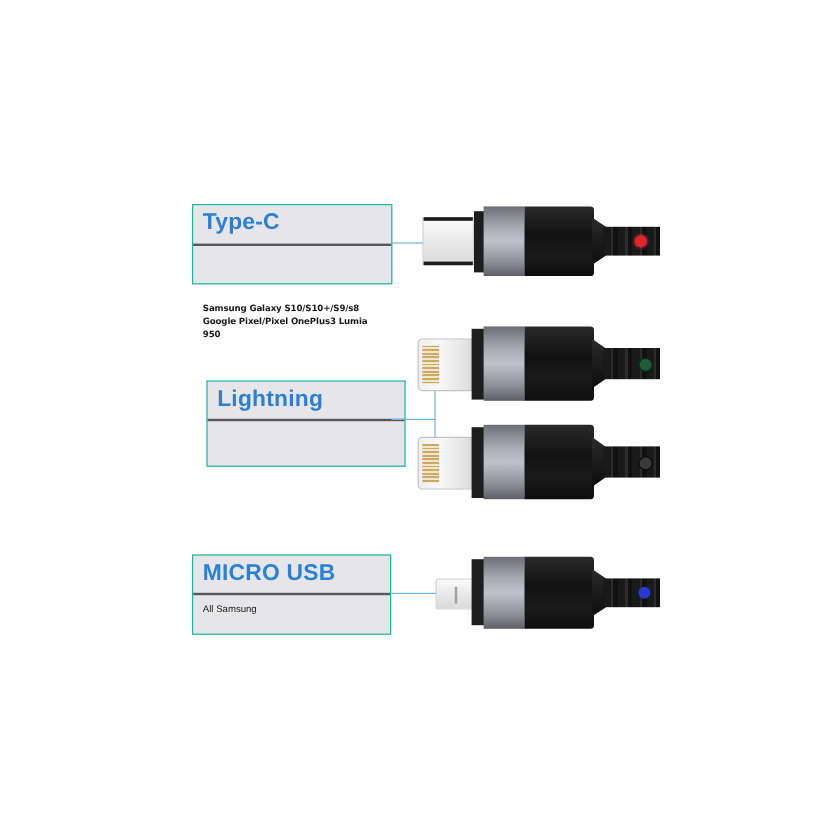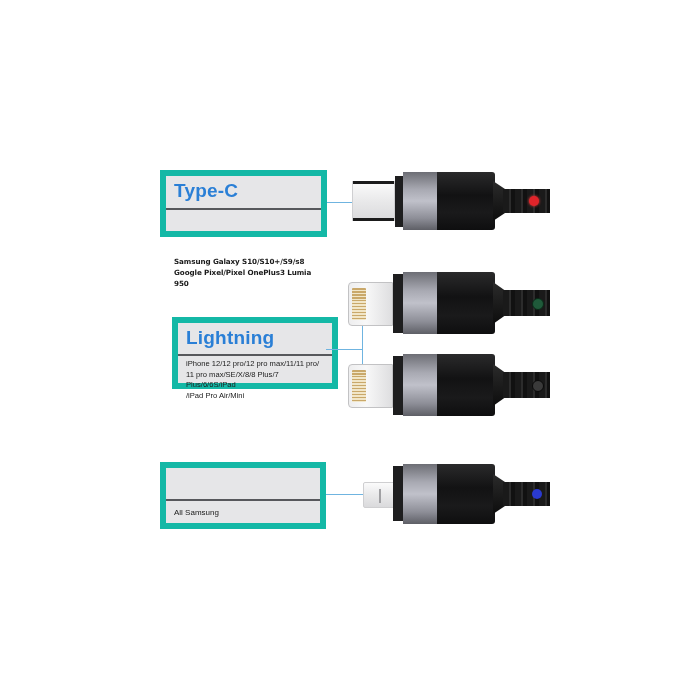--- a/index.html
+++ b/index.html
@@ -1,18 +1,18 @@
 <!DOCTYPE html>
 <html><head>
 <meta charset="utf-8">
 <style>
   html, body { margin:0; padding:0; background:#ffffff; }
   body { width:700px; height:700px; position:relative; overflow:hidden; font-family:"Liberation Sans", sans-serif; }
   .label-box {
-    position:absolute; background:#e6e6e8; border:6px solid #14b8a6;
+    position:absolute; background:#e6e6e8; border:1px solid #14b8a6;
     box-sizing:border-box;
   }
   .label-title {
     position:absolute; left:8px; top:4px; font-weight:bold; color:#2a7fd6;
     font-size:19px; letter-spacing:0.2px;
   }
   .label-rule { position:absolute; left:0; right:0; height:2px; background:#57585c; }
   .label-desc { position:absolute; left:8px; right:6px; color:#1a1a1a; font-size:8px; line-height:11px; }
   .condensed { font-family:"DejaVu Sans", sans-serif; font-weight:bold; font-size:7.2px; letter-spacing:-0.1px; }
   .connector { position:absolute; background:#6fb4e0; }
@@ -37,30 +37,26 @@
   <div class="label-desc condensed" style="top:38px;margin-top:42px;">
     <div>Samsung Galaxy S10/S10+/S9/s8</div>
     <div>Google Pixel/Pixel OnePlus3 Lumia 950</div>
   </div>
 </div>
 <div class="connector" style="left:327px;top:202px;width:26px;height:1px;"></div>
 
 <div class="label-box" style="left:172px;top:317px;width:166px;height:72px;">
   <div class="label-title">Lightning</div>
   <div class="label-rule" style="top:31px;"></div>
-  <div class="label-desc" style="top:36px;font-size:7.6px;line-height:10.5px;">
-    <div>iPhone 12/12 pro/12 pro max/11/11 pro/</div>
-    <div>11 pro max/SE/X/8/8 Plus/7 Plus/6/6S/iPad</div>
-    <div>/iPad Pro Air/Mini</div>
-  </div>
 </div>
 <div class="connector" style="left:326px;top:349px;width:37px;height:1px;"></div>
 <div class="connector" style="left:362px;top:323px;width:1px;height:50px;"></div>
 
 <div class="label-box" style="left:160px;top:462px;width:166px;height:67px;">
+  <div class="label-title">MICRO USB</div>
   <div class="label-rule" style="top:31px;"></div>
   <div class="label-desc" style="top:39px;font-size:8px;">
     <div>All Samsung</div>
   </div>
 </div>
 <div class="connector" style="left:326px;top:494px;width:38px;height:1px;"></div>
 
 <div class="plug-wrap" style="left:350px;top:170px;width:200px;height:70px;">
   <div class="metal-tip" style="left:2px;top:11px;width:43px;height:40px;">
     <div class="tc-edge" style="top:-1px;"></div>

